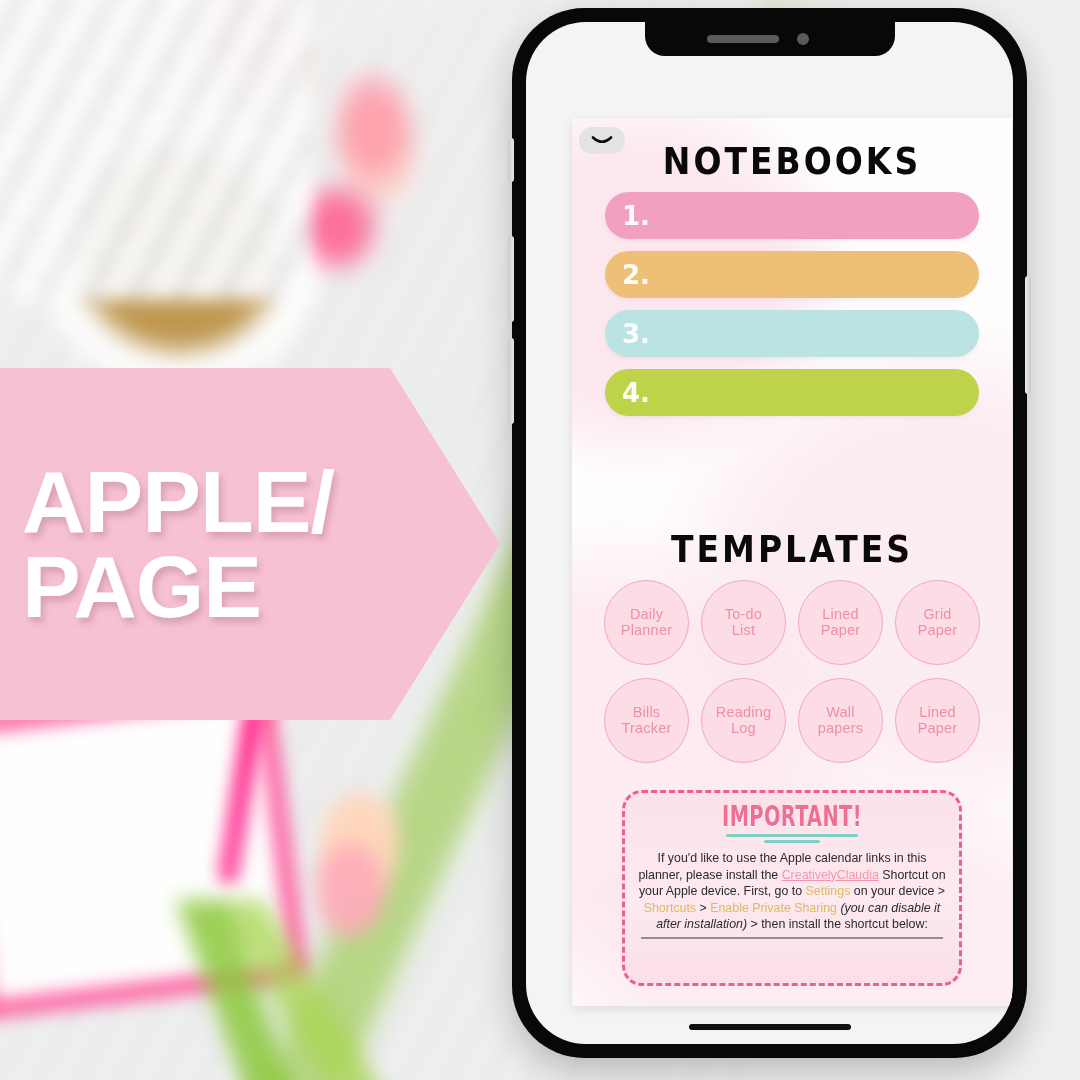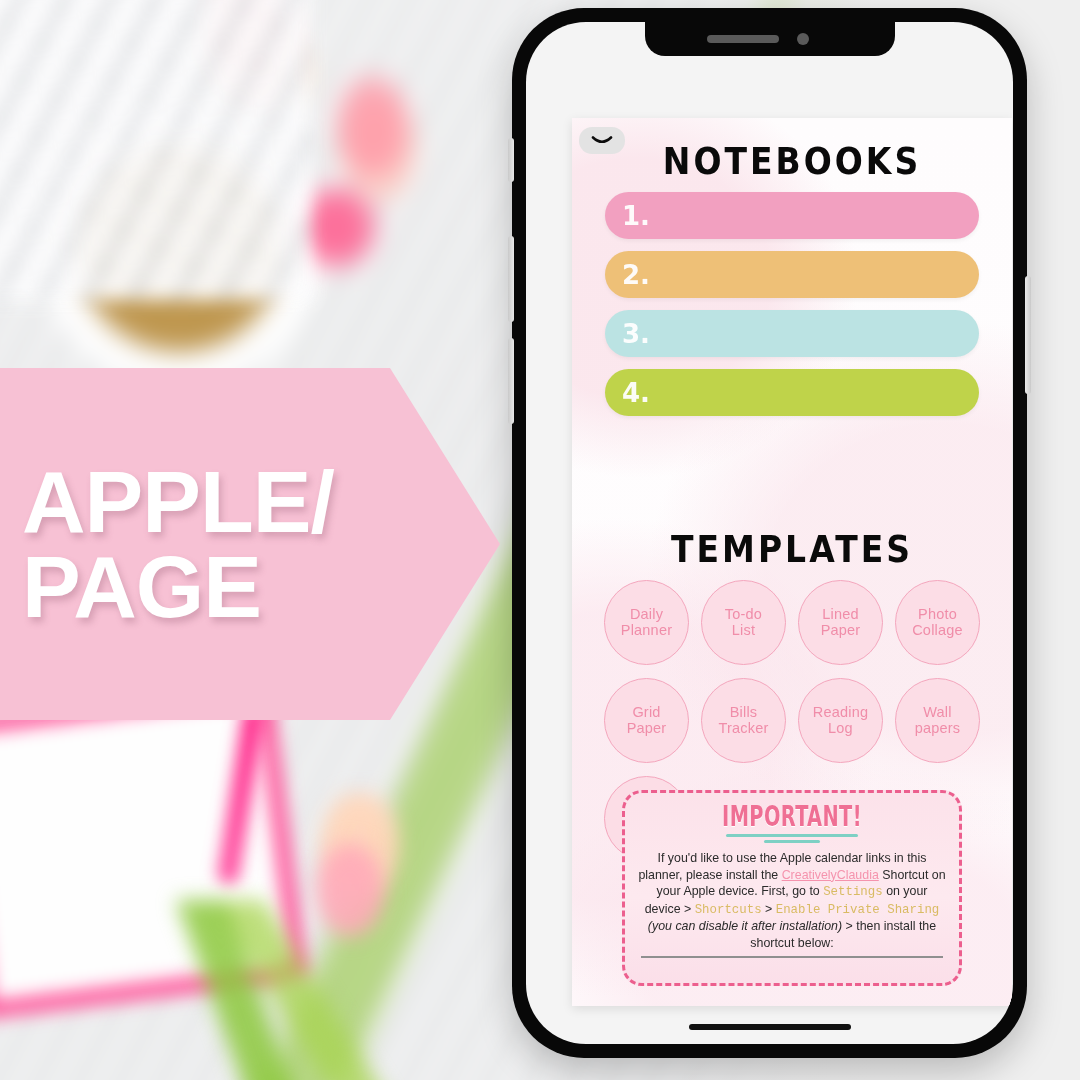--- a/index.html
+++ b/index.html
@@ -311,21 +311,21 @@
 
   #important-body {
     margin-top: 7px;
     text-align: center;
     color: #2b2b2b;
     font-family: "Liberation Sans", sans-serif;
     font-size: 12.4px;
     line-height: 1.34;
   }
   .hl-pink { color: #f593ad; text-decoration: underline; }
-  .hl-gold { color: #d9bb63; font-family: Liberation Mono, monospace; }
+  .hl-gold { color: #d9bb63; }
   .hl-ital { font-style: italic; }
 
   #divider-line {
     height: 2px;
     background: #8f8f8f;
     margin: 4px 4px 0 4px;
   }
 
   #enable-btn {
     margin: 6px 2px 0 2px;
@@ -407,23 +407,20 @@
                 <span><em style="font-style:normal">Daily</em><br><em style="font-style:normal">Planner</em></span>
               </div>
             <div class="tpl">
                 <span><em style="font-style:normal">To-do</em><br><em style="font-style:normal">List</em></span>
               </div>
             <div class="tpl">
                 <span><em style="font-style:normal">Lined</em><br><em style="font-style:normal">Paper</em></span>
               </div>
 
             <div class="tpl">
-                <span><em style="font-style:normal">Photo</em><br><em style="font-style:normal">Collage</em></span>
-              </div>
-            <div class="tpl">
                 <span><em style="font-style:normal">Grid</em><br><em style="font-style:normal">Paper</em></span>
               </div>
 
             <div class="tpl">
                 <span><em style="font-style:normal">Bills</em><br><em style="font-style:normal">Tracker</em></span>
               </div>
             <div class="tpl">
                 <span><em style="font-style:normal">Reading</em><br><em style="font-style:normal">Log</em></span>
               </div>
             <div class="tpl">

